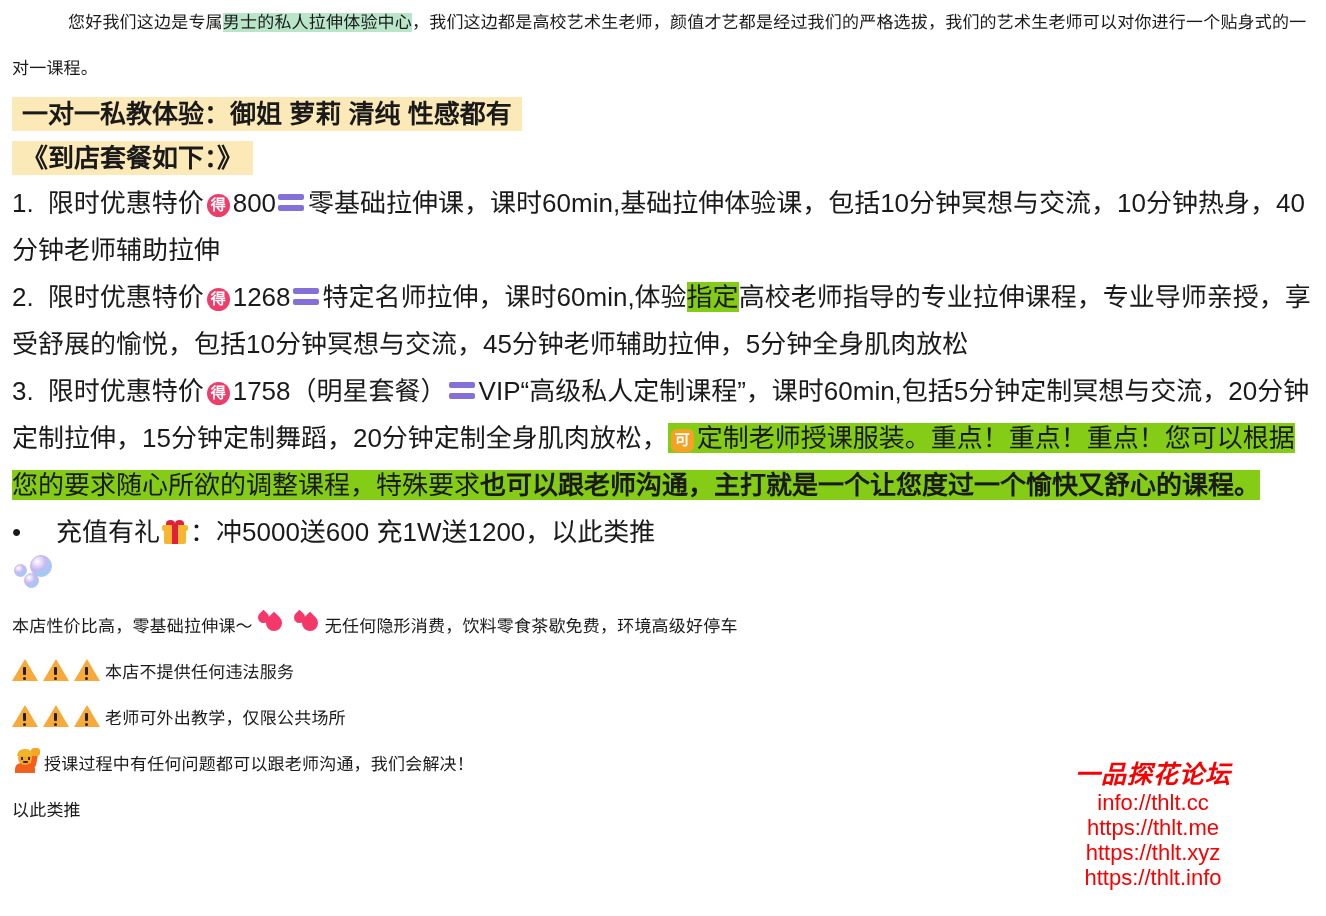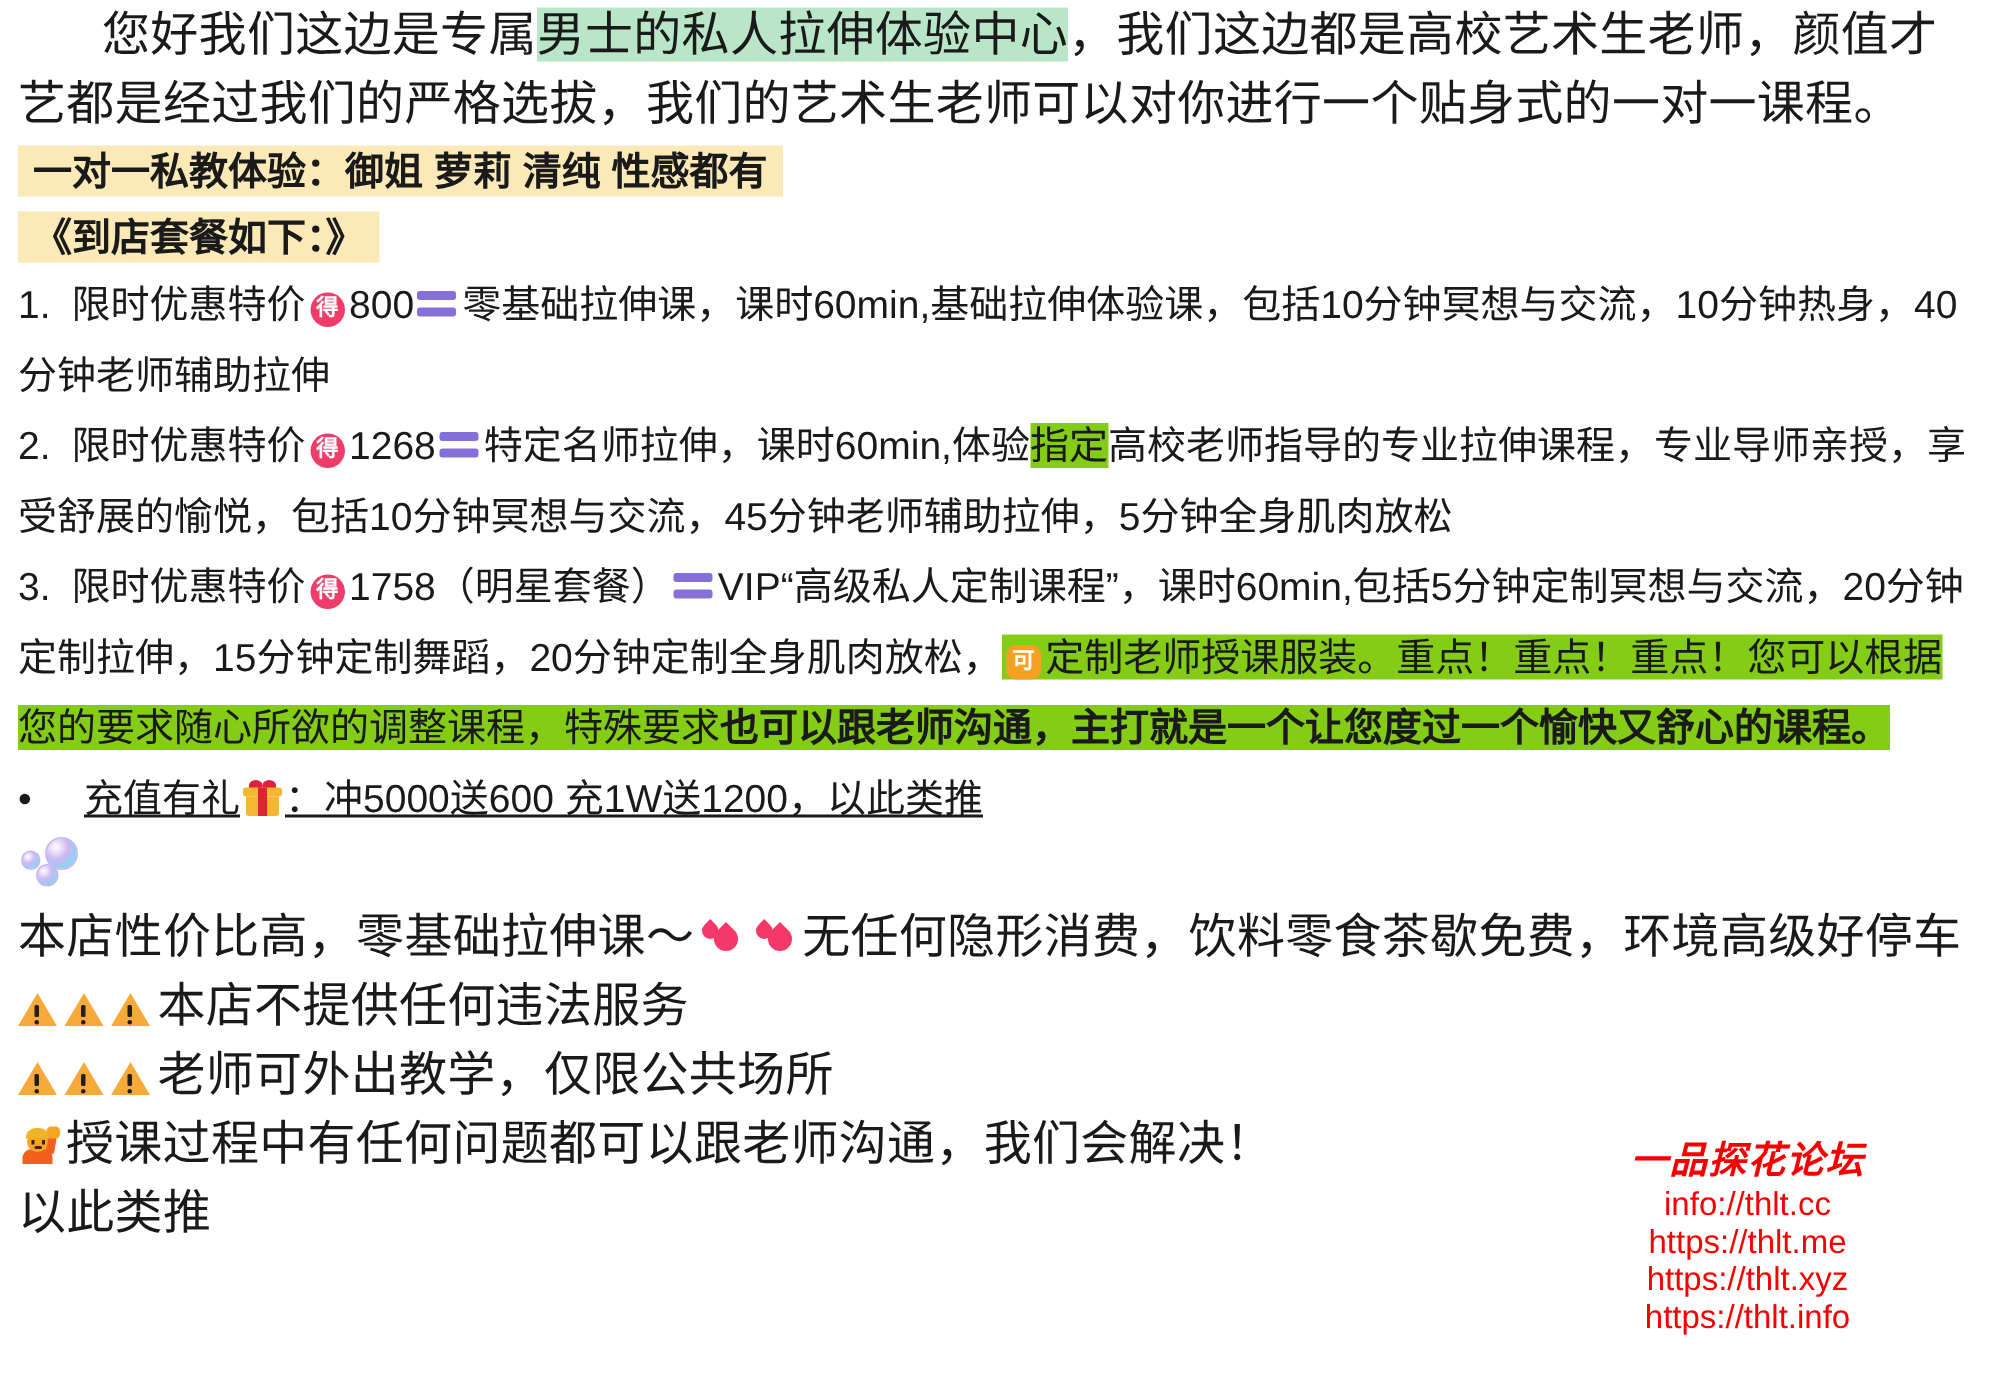--- a/index.html
+++ b/index.html
@@ -20,21 +20,21 @@
   .page {
     position: relative;
     width: 1326px;
     height: 916px;
     padding: 0;
     box-sizing: border-box;
   }
 
   
   .para {
-    font-size: 32px;
+    font-size: 17px;
     line-height: 46px;
     letter-spacing: 0.2px;
     margin: 0;
     padding: 0 14px 0 12px;
     text-align: left;
     word-break: break-all;
   }
   .para.intro { text-indent: 56px; }
 
   .hl-yellow {
@@ -73,21 +73,20 @@
     word-break: break-all;
   }
   .item .num { letter-spacing: 0; padding-right: 14px; }
 
   
   .bullet {
     font-size: 26px;
     line-height: 46px;
     margin: 0;
     padding: 0 12px;
-    text-decoration: underline;
   }
   .bullet .dot { display: inline-block; width: 44px; }
 
   
   .badge-de, .badge-ke {
     display: inline-block;
     color: #ffffff;
     font-weight: 700;
     text-align: center;
     vertical-align: 2px;
@@ -209,21 +208,21 @@
   .emoji-hand .eyeL { left: 9px; }
   .emoji-hand .eyeR { left: 16px; }
   .emoji-hand .mouth {
     position: absolute; left: 11px; top: 14px; width: 5px; height: 2px;
     background: #3b2512; border-radius: 2px;
   }
 
   
   .watermark {
     position: absolute;
-    right: 56px;
+    right: 68px;
     top: 760px;
     width: 210px;
     text-align: center;
     color: #f90000;
     user-select: none;
   }
   .watermark .wm-title {
     font-family: "Liberation Serif", "DejaVu Serif", serif;
     font-weight: 700;
     font-style: italic;

